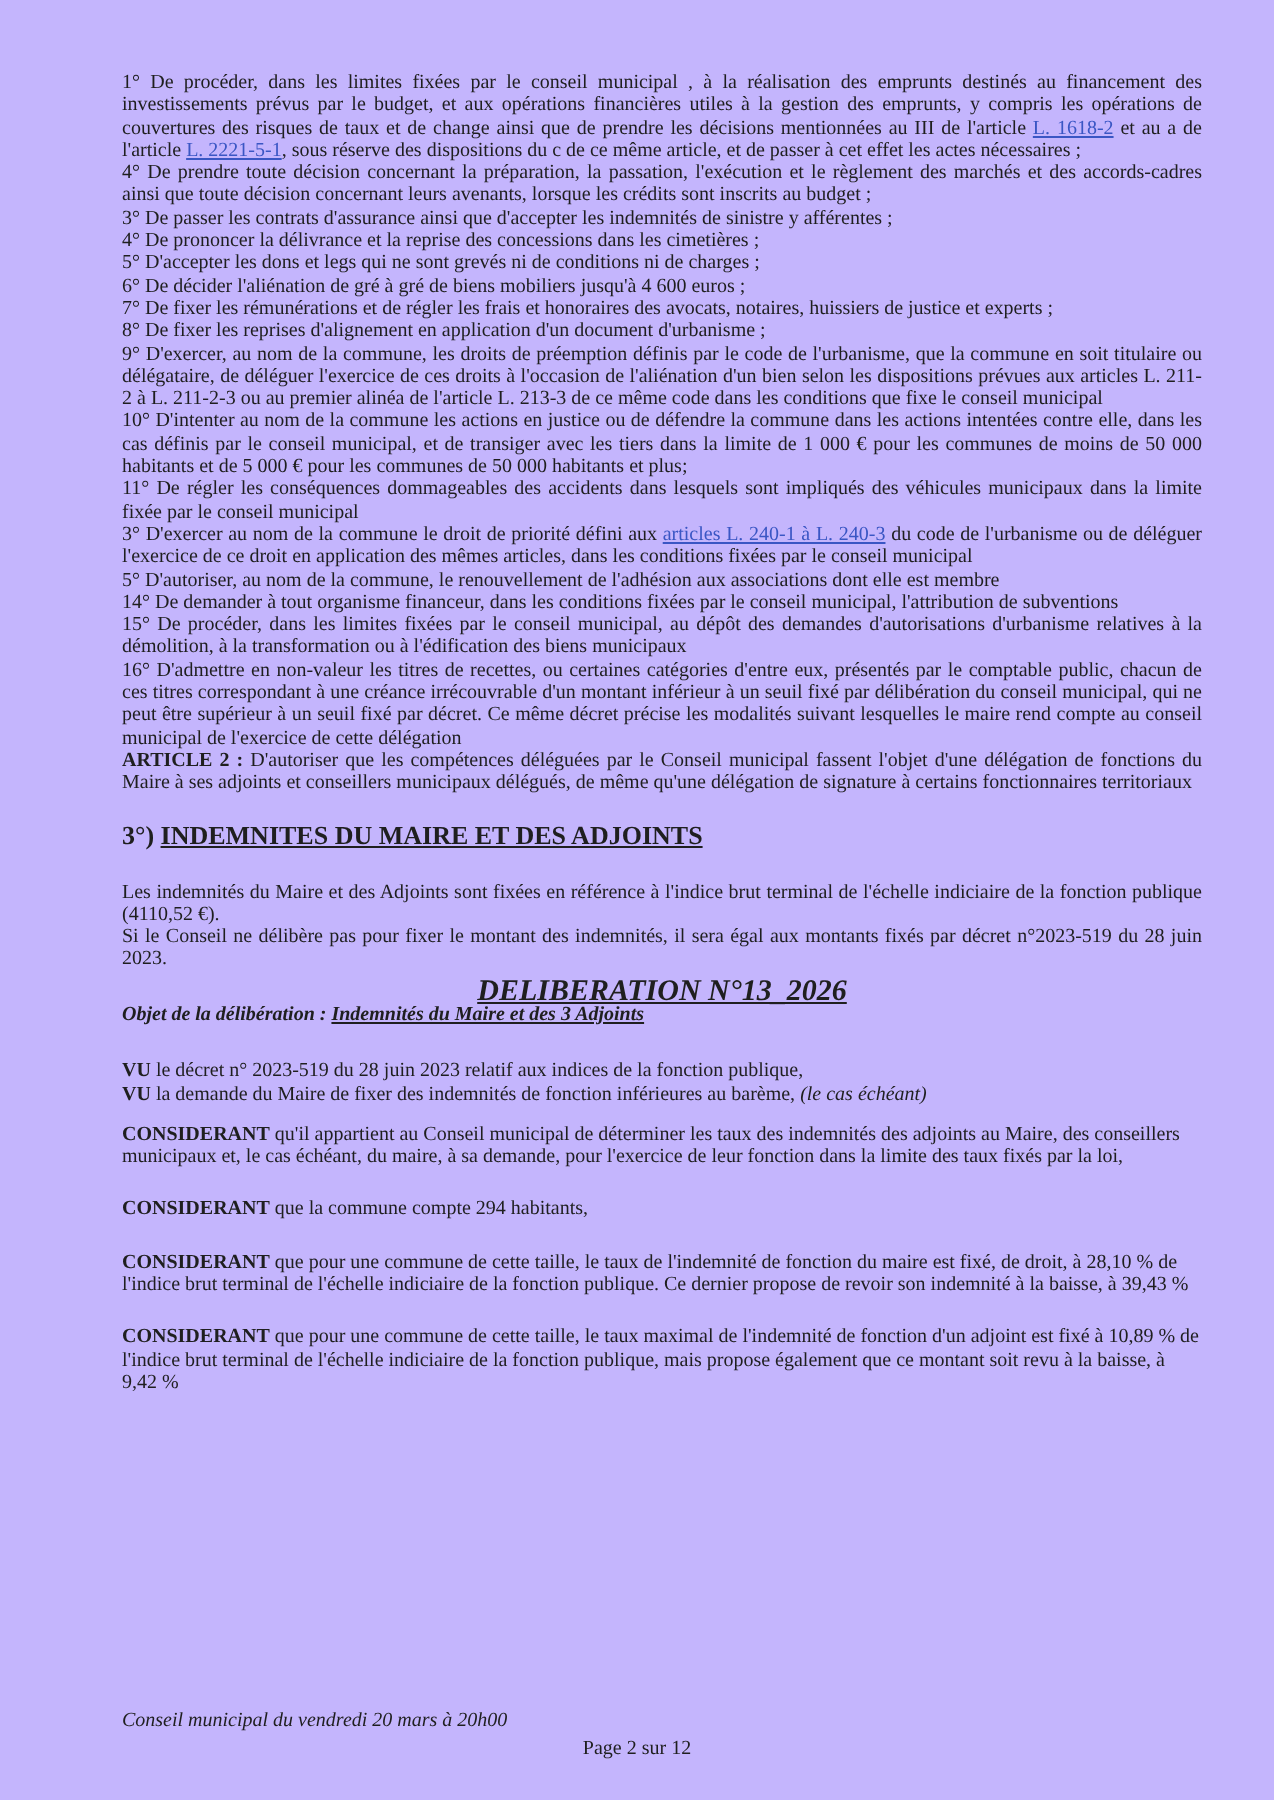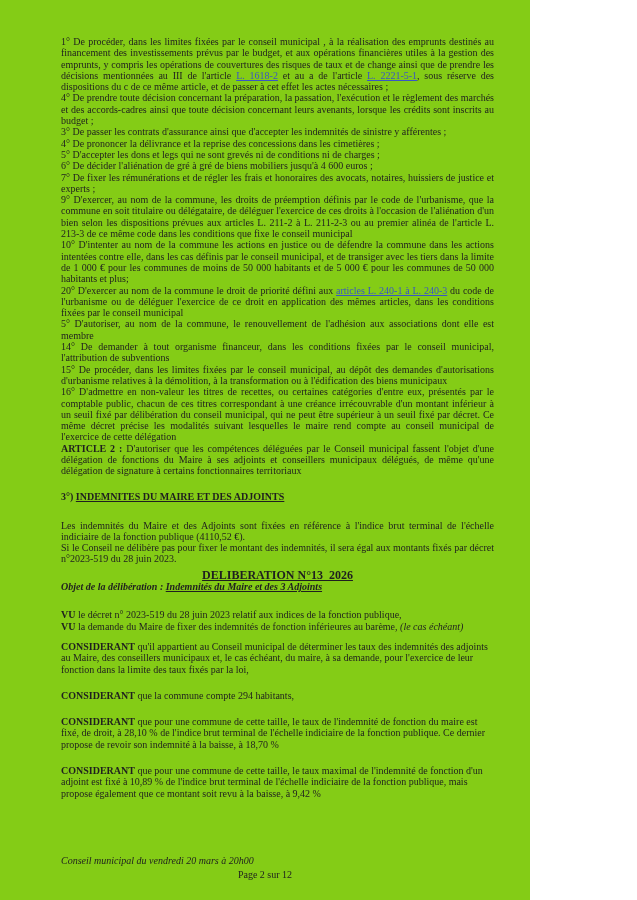--- a/index.html
+++ b/index.html
@@ -1,42 +1,42 @@
 <!DOCTYPE html>
 <html><head>
 <meta charset="utf-8">
 <style>
   html,body{margin:0;padding:0;background:#ffffff;}
   .page{
     position:relative;
-    width:530px;height:900px;
-    background:#84cc16;
+    width:637px;height:900px;
+    background:#c4b5fd;
     overflow:hidden;
     font-family:"Liberation Serif","DejaVu Serif",serif;
     font-size:10px;line-height:11.3px;
     color:#1f1f1f;
   }
   .content{padding:36px 36px 0 61px;}
   .jblock p{margin:0;text-align:justify;}
   p{margin:0;}
   a.lnk{color:#3a56c4;text-decoration:underline;cursor:pointer;}
   .article2{text-align:justify;}
   .article2 .lbl{font-weight:bold;}
   h2.sec{
     margin:14px 0 0 0;
-    font-size:10px;font-weight:bold;line-height:12px;
+    font-size:13px;font-weight:bold;line-height:12px;
   }
   h2.sec .sec-title{text-decoration:underline;}
   .intro{margin-top:17px;}
   .intro p{text-align:justify;}
   .delib{
     margin-top:5px;
     text-align:center;
-    font-weight:bold;
-    font-size:12px;
+    font-weight:bold;font-style:italic;
+    font-size:15px;
   }
   .delib span{text-decoration:underline;}
   .objet{font-weight:bold;font-style:italic;}
   .objet .objet-value{text-decoration:underline;}
   .vu-block{margin-top:17px;}
   .vu-block p{margin:0;}
   .vu-block .lbl{font-weight:bold;}
   .vu-block .it{font-style:italic;}
   .consid{margin-top:15px;}
   .consid.first{margin-top:9px;}
@@ -57,23 +57,25 @@
   <div class="content">
 
     <div class="jblock">
       <p><span>1° De procéder, dans les limites fixées par le conseil municipal , à la réalisation des emprunts destinés au financement des investissements prévus par le budget, et aux opérations financières utiles à la gestion des emprunts, y compris les opérations de couvertures des risques de taux et de change ainsi que de prendre les décisions mentionnées au III de l'article </span><a class="lnk">L. 1618-2</a><span> et au a de l'article </span><a class="lnk">L. 2221-5-1</a><span>, sous réserve des dispositions du c de ce même article, et de passer à cet effet les actes nécessaires ;</span></p>
       <p>4° De prendre toute décision concernant la préparation, la passation, l'exécution et le règlement des marchés et des accords-cadres ainsi que toute décision concernant leurs avenants, lorsque les crédits sont inscrits au budget ;</p>
       <p>3° De passer les contrats d'assurance ainsi que d'accepter les indemnités de sinistre y afférentes ;</p>
       <p>4° De prononcer la délivrance et la reprise des concessions dans les cimetières ;</p>
       <p>5° D'accepter les dons et legs qui ne sont grevés ni de conditions ni de charges ;</p>
       <p>6° De décider l'aliénation de gré à gré de biens mobiliers jusqu'à 4 600 euros ;</p>
       <p>7° De fixer les rémunérations et de régler les frais et honoraires des avocats, notaires, huissiers de justice et experts ;</p>
+      <p>8° De fixer les reprises d'alignement en application d'un document d'urbanisme ;</p>
       <p>9° D'exercer, au nom de la commune, les droits de préemption définis par le code de l'urbanisme, que la commune en soit titulaire ou délégataire, de déléguer l'exercice de ces droits à l'occasion de l'aliénation d'un bien selon les dispositions prévues aux articles L. 211-2 à L. 211-2-3 ou au premier alinéa de l'article L. 213-3 de ce même code dans les conditions que fixe le conseil municipal</p>
       <p>10° D'intenter au nom de la commune les actions en justice ou de défendre la commune dans les actions intentées contre elle, dans les cas définis par le conseil municipal, et de transiger avec les tiers dans la limite de 1 000 € pour les communes de moins de 50 000 habitants et de 5 000 € pour les communes de 50 000 habitants et plus;</p>
-      <p><span>20° D'exercer au nom de la commune le droit de priorité défini aux </span><a class="lnk">articles L. 240-1 à L. 240-3</a><span> du code de l'urbanisme ou de déléguer l'exercice de ce droit en application des mêmes articles, dans les conditions fixées par le conseil municipal</span></p>
+      <p>11° De régler les conséquences dommageables des accidents dans lesquels sont impliqués des véhicules municipaux dans la limite fixée par le conseil municipal</p>
+      <p><span>3° D'exercer au nom de la commune le droit de priorité défini aux </span><a class="lnk">articles L. 240-1 à L. 240-3</a><span> du code de l'urbanisme ou de déléguer l'exercice de ce droit en application des mêmes articles, dans les conditions fixées par le conseil municipal</span></p>
       <p>5° D'autoriser, au nom de la commune, le renouvellement de l'adhésion aux associations dont elle est membre</p>
       <p>14° De demander à tout organisme financeur, dans les conditions fixées par le conseil municipal, l'attribution de subventions</p>
       <p>15° De procéder, dans les limites fixées par le conseil municipal, au dépôt des demandes d'autorisations d'urbanisme relatives à la démolition, à la transformation ou à l'édification des biens municipaux</p>
       <p>16° D'admettre en non-valeur les titres de recettes, ou certaines catégories d'entre eux, présentés par le comptable public, chacun de ces titres correspondant à une créance irrécouvrable d'un montant inférieur à un seuil fixé par délibération du conseil municipal, qui ne peut être supérieur à un seuil fixé par décret. Ce même décret précise les modalités suivant lesquelles le maire rend compte au conseil municipal de l'exercice de cette délégation</p>
     </div>
 
     <p class="article2"><span class="lbl">ARTICLE 2 :</span><span> D'autoriser que les compétences déléguées par le Conseil municipal fassent l'objet d'une délégation de fonctions du Maire à ses adjoints et conseillers municipaux délégués, de même qu'une délégation de signature à certains fonctionnaires territoriaux</span></p>
 
     <h2 class="sec"><span class="sec-prefix">3°) </span><span class="sec-title">INDEMNITES DU MAIRE ET DES ADJOINTS</span></h2>
 
@@ -86,20 +88,20 @@
 
     <p class="objet"><span>Objet de la délibération : </span><span class="objet-value">Indemnités du Maire et des 3 Adjoints</span></p>
 
     <div class="vu-block">
       <p><span class="lbl">VU</span><span> le décret n° 2023-519 du 28 juin 2023 relatif aux indices de la fonction publique,</span></p>
       <p><span class="lbl">VU</span><span> la demande du Maire de fixer des indemnités de fonction inférieures au barème, </span><span class="it">(le cas échéant)</span></p>
     </div>
 
     <p class="consid first"><span class="lbl">CONSIDERANT</span><span> qu'il appartient au Conseil municipal de déterminer les taux des indemnités des adjoints au Maire, des conseillers municipaux et, le cas échéant, du maire, à sa demande, pour l'exercice de leur fonction dans la limite des taux fixés par la loi,</span></p>
     <p class="consid"><span class="lbl">CONSIDERANT</span><span> que la commune compte 294 habitants,</span></p>
-    <p class="consid"><span class="lbl">CONSIDERANT</span><span> que pour une commune de cette taille, le taux de l'indemnité de fonction du maire est fixé, de droit, à 28,10 % de l'indice brut terminal de l'échelle indiciaire de la fonction publique. Ce dernier propose de revoir son indemnité à la baisse, à 18,70 %</span></p>
+    <p class="consid"><span class="lbl">CONSIDERANT</span><span> que pour une commune de cette taille, le taux de l'indemnité de fonction du maire est fixé, de droit, à 28,10 % de l'indice brut terminal de l'échelle indiciaire de la fonction publique. Ce dernier propose de revoir son indemnité à la baisse, à 39,43 %</span></p>
     <p class="consid"><span class="lbl">CONSIDERANT</span><span> que pour une commune de cette taille, le taux maximal de l'indemnité de fonction d'un adjoint est fixé à 10,89 % de l'indice brut terminal de l'échelle indiciaire de la fonction publique, mais propose également que ce montant soit revu à la baisse, à 9,42 %</span></p>
 
   </div>
 
   <div class="footer-left">Conseil municipal du vendredi 20 mars à 20h00</div>
   <div class="footer-center">Page 2 sur 12</div>
 </div>
 
 </body></html>

